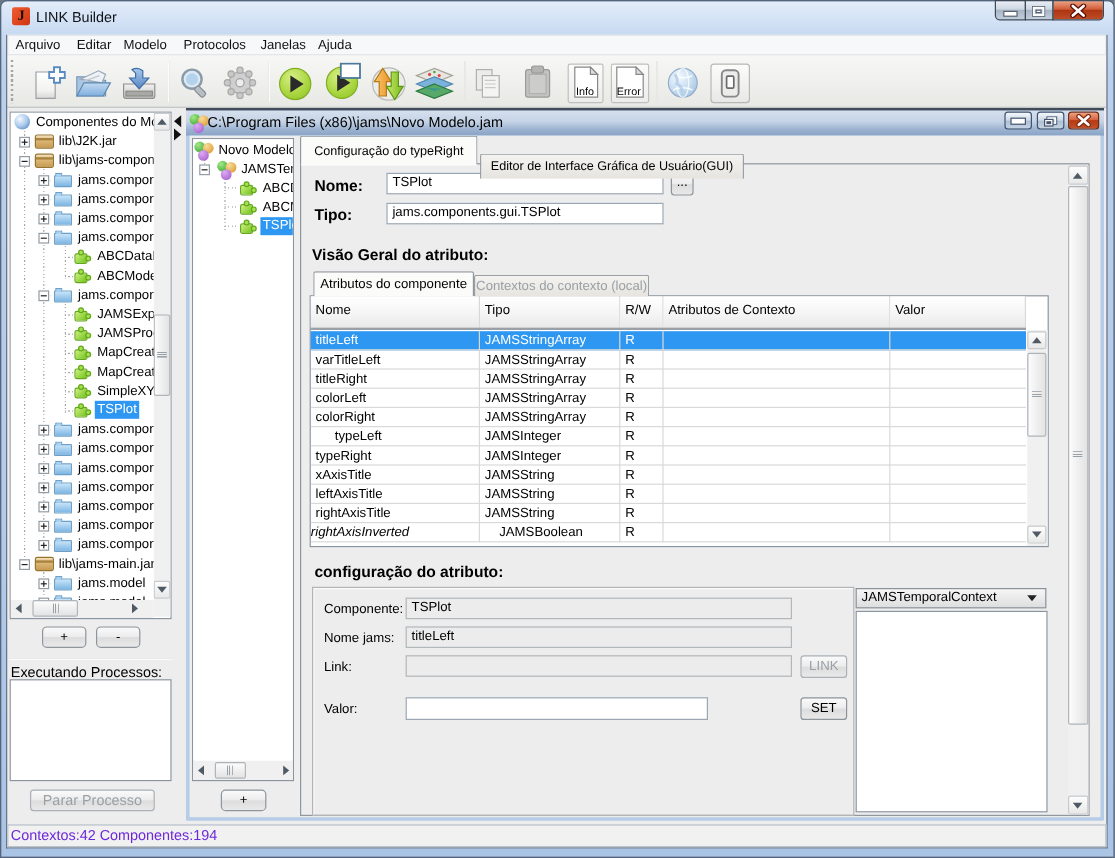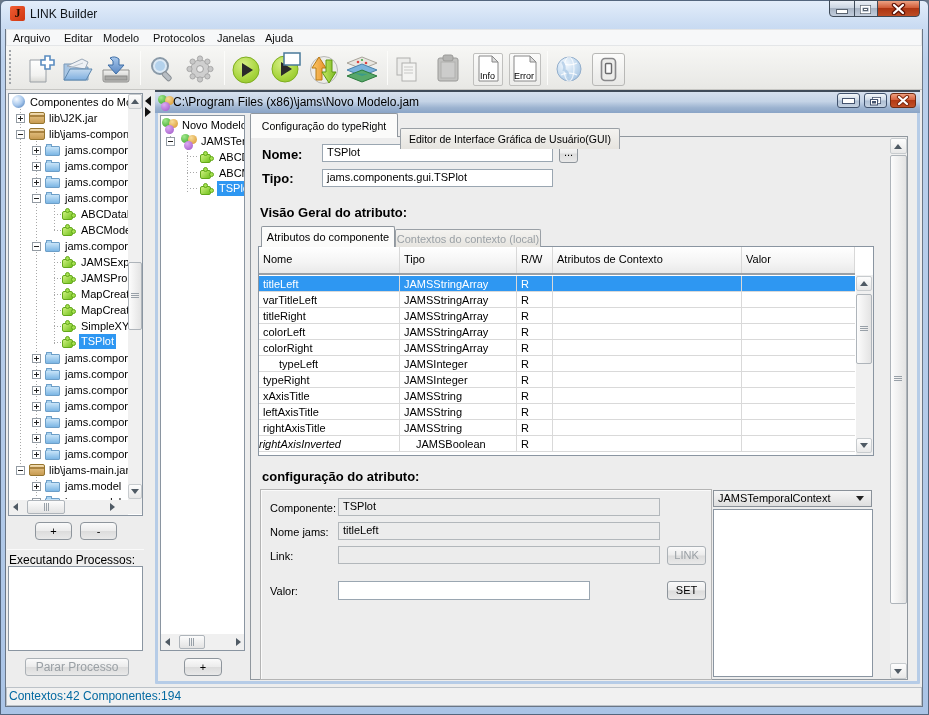--- a/index.html
+++ b/index.html
@@ -43,21 +43,21 @@
 .mdl{position:absolute;width:16px;height:16px;}
 .mdl i{position:absolute;width:9px;height:9px;border-radius:50%;}
 .dotv{position:absolute;width:1px;background-image:repeating-linear-gradient(180deg,#a8a8a8 0 1px,transparent 1px 3px);}
 .doth{position:absolute;height:1px;background-image:repeating-linear-gradient(90deg,#a8a8a8 0 1px,transparent 1px 3px);}
 .tabA{position:absolute;background:#fbfbfa;border:1px solid #90979e;border-bottom:none;border-radius:2px 2px 0 0;font-size:12px;color:#000;text-align:center;z-index:3;}
 .tabI{position:absolute;background:linear-gradient(180deg,#f4f3f0,#e6e4df);border:1px solid #9aa0a6;border-bottom:none;border-radius:2px 2px 0 0;font-size:12px;text-align:center;z-index:2;}
 .thead{position:absolute;background:linear-gradient(180deg,#ffffff 0%,#f4f4f4 60%,#e9e9e9 100%);border-right:1px solid #d8d8d8;font-size:11px;padding-left:4px;color:#000;overflow:hidden;white-space:nowrap;}
 .tcell{position:absolute;font-size:11px;line-height:16px;padding-left:4px;white-space:nowrap;overflow:hidden;color:#000;}
 .gridv{position:absolute;width:1px;background:#d9d9d9;}
 .gridh{position:absolute;height:1px;background:#d9d9d9;}
-#status{left:6px;top:687px;width:916px;height:19px;background:#f1f1f1;border:1px solid #bcc2c8;font-size:12px;line-height:16px;color:#0369a1;padding-left:2px;}
+#status{left:6px;top:687px;width:916px;height:19px;background:#f1f1f1;border:1px solid #bcc2c8;font-size:12px;line-height:16px;color:#6d28d9;padding-left:2px;}
 .tri{position:absolute;width:0;height:0;}
 .ifb{position:absolute;height:15px;border:1px solid #41536e;border-radius:3px;background:linear-gradient(180deg,#f4f8fb 0%,#ccd8e6 48%,#aebfd4 52%,#c6d3e2 100%);}
 </style></head><body>
 <div id="frame" class="ab"></div>
 <div id="appicon" class="ab">J</div>
 <div id="titletxt" class="ab">LINK Builder</div>
 <div class="cb" style="left:829px;width:26px;border-radius:0 0 0 4px;"></div>
 <div class="cb" style="left:854px;width:24px;"></div>
 <div class="cb" style="left:877px;width:43px;border-radius:0 0 4px 0;background:linear-gradient(180deg,#eda284 0%,#d05c38 45%,#ad3512 50%,#bd4d26 100%);"></div>
 <svg class="ab" style="left:835px;top:8px;" width="14" height="7" viewBox="0 0 14 7">

